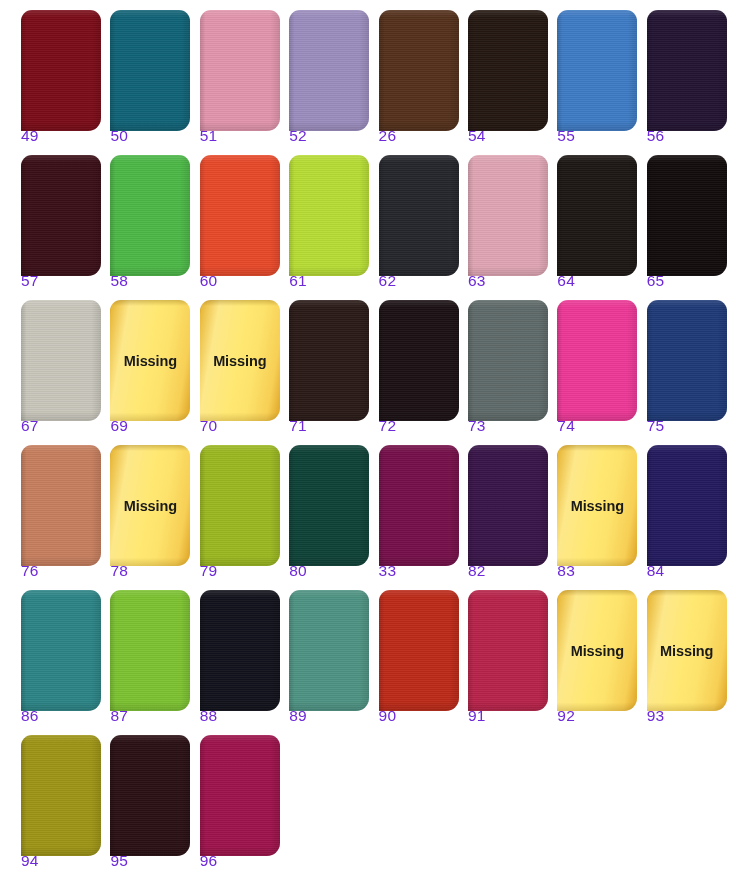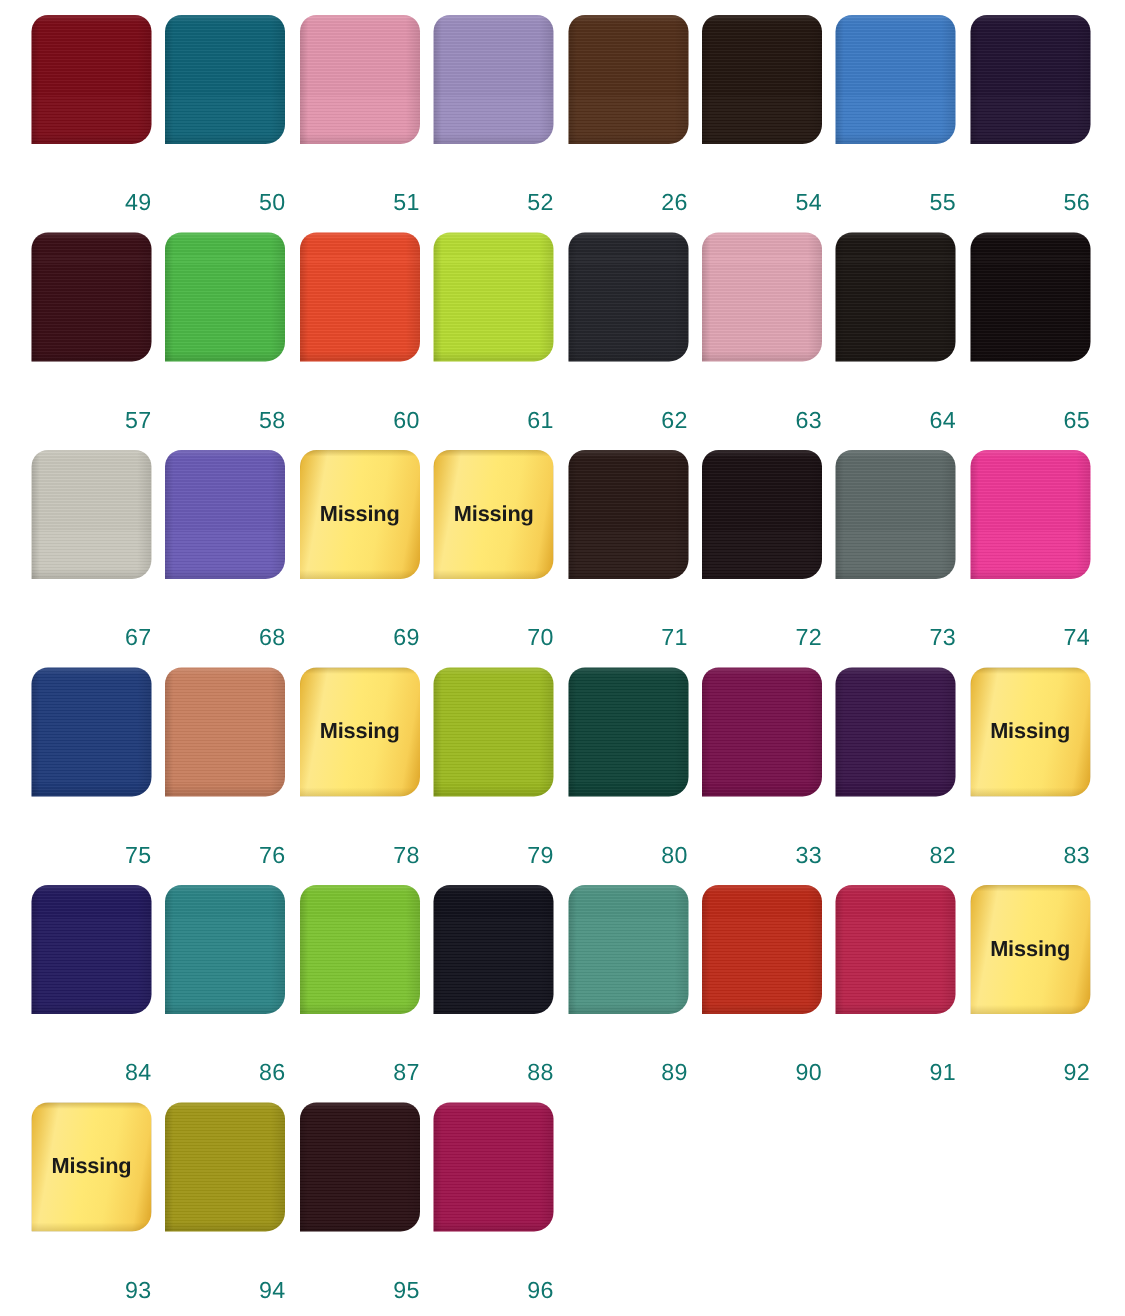--- a/index.html
+++ b/index.html
@@ -31,21 +31,21 @@
     position: relative;
     width: 89.4px;
     height: 145px;
   }
 
   .chip {
     position: absolute;
     top: 2px;
     left: 0;
     width: 80px;
-    height: 86px;
+    height: 121px;
     border-radius: 11px 11px 13px 0px;
     background-color: #888;
     overflow: hidden;
     box-sizing: border-box;
   }
 
   
   .chip::after {
     content: "";
     position: absolute;
@@ -118,24 +118,24 @@
     letter-spacing: -0.1px;
     z-index: 3;
     font-family: "Liberation Sans", "DejaVu Sans", sans-serif;
   }
 
   .chip-number {
     position: absolute;
     top: 119px;
     left: 0;
     width: 80px;
-    text-align: right;
+    text-align: left;
     font-size: 15.5px;
     font-weight: 400;
-    color: #0f766e;
+    color: #6d28d9;
     font-family: "Liberation Sans", "DejaVu Sans", sans-serif;
     letter-spacing: 0.2px;
   }
 </style>
 </head>
 <body style="background: rgb(255, 255, 255);">
 
 <div id="swatch-grid">
     <div class="swatch-cell">
       <div class="chip" style="background-color: rgb(123, 12, 24);"></div>
@@ -199,24 +199,20 @@
     </div>
     <div class="swatch-cell">
       <div class="chip" style="background-color: rgb(18, 11, 13);"></div>
       <div class="chip-number">65</div>
     </div>
     <div class="swatch-cell">
       <div class="chip" style="background-color: rgb(201, 199, 188);"></div>
       <div class="chip-number">67</div>
     </div>
     <div class="swatch-cell">
-      <div class="chip" style="background-color: rgb(106, 91, 181);"></div>
-      <div class="chip-number">68</div>
-    </div>
-    <div class="swatch-cell">
       <div class="chip missing">
         <div class="missing-label">Missing</div>
       </div>
       <div class="chip-number">69</div>
     </div>
     <div class="swatch-cell">
       <div class="chip missing">
         <div class="missing-label">Missing</div>
       </div>
       <div class="chip-number">70</div>

